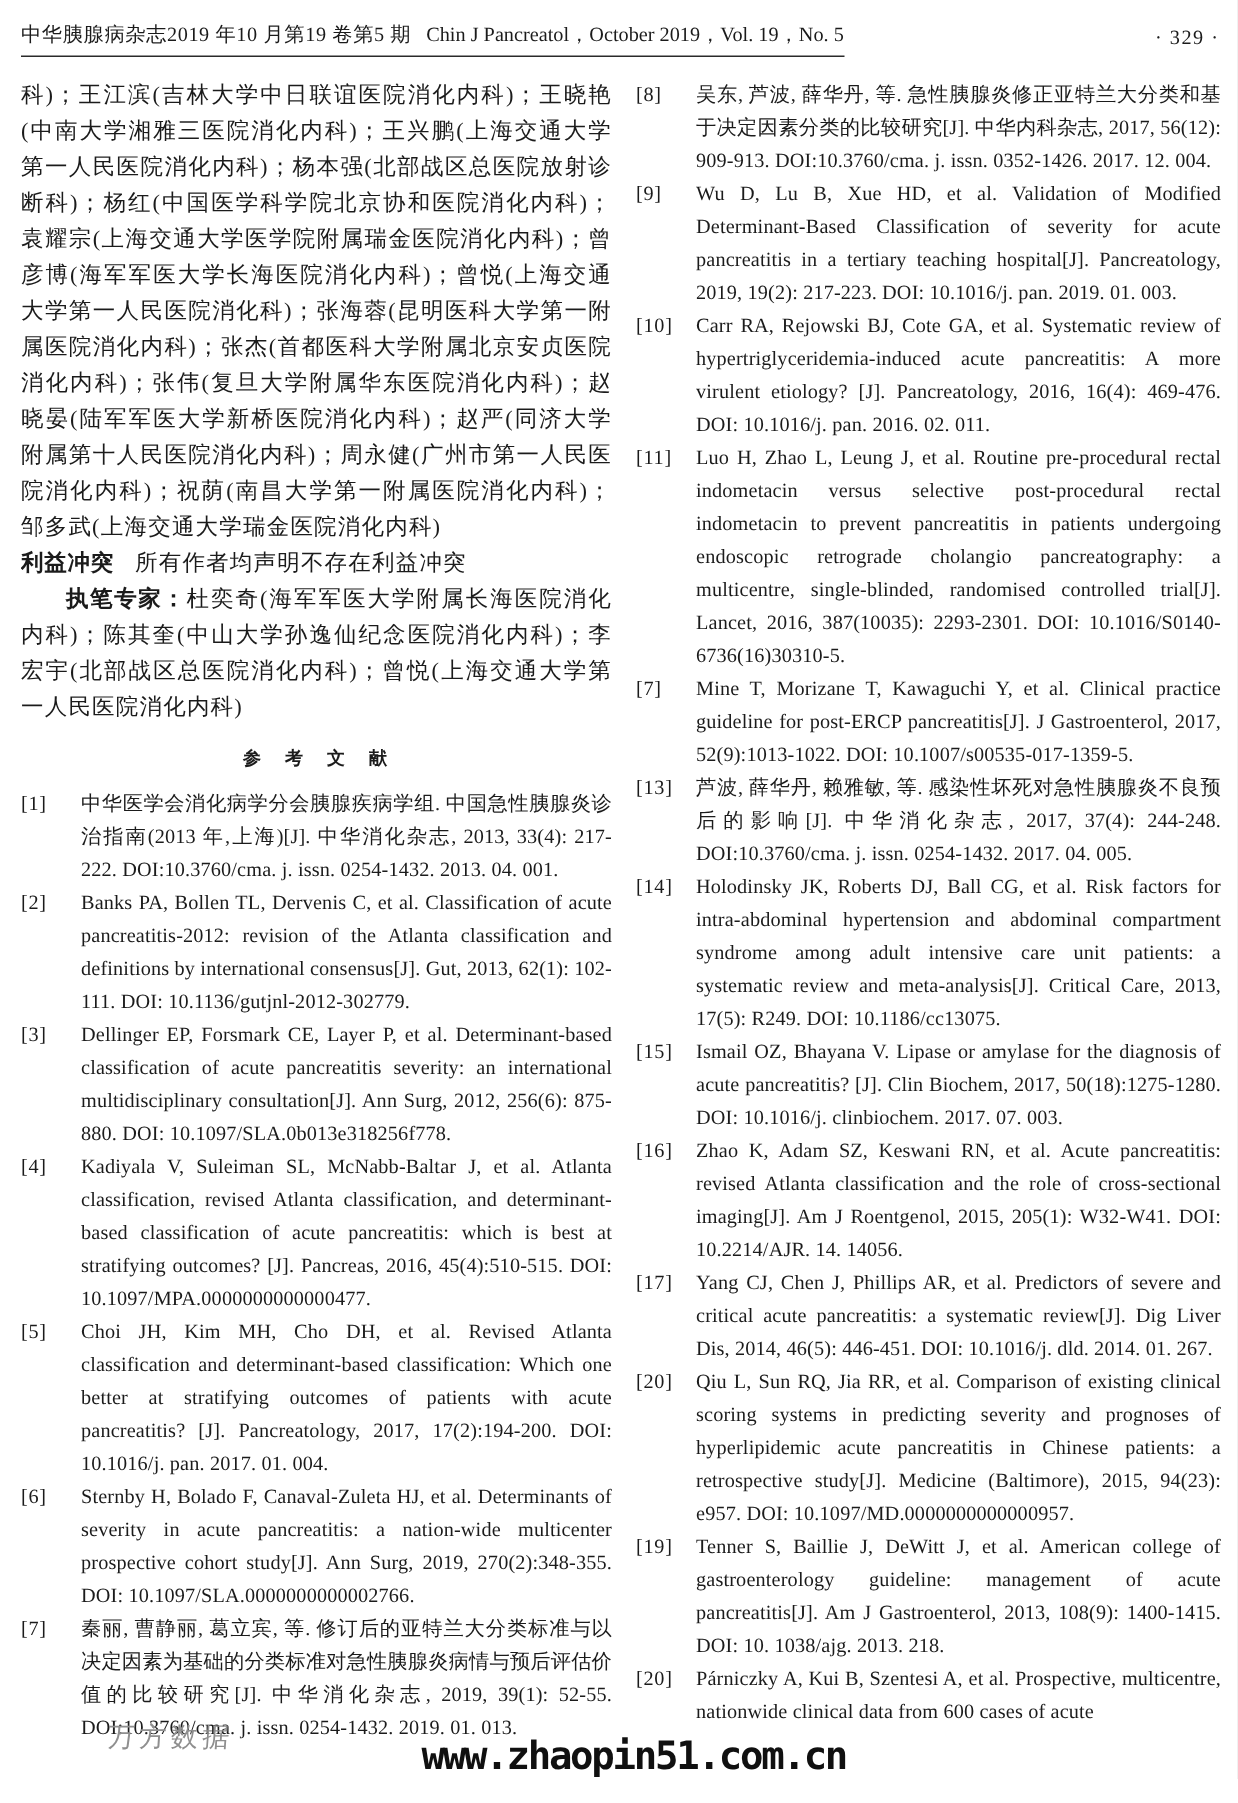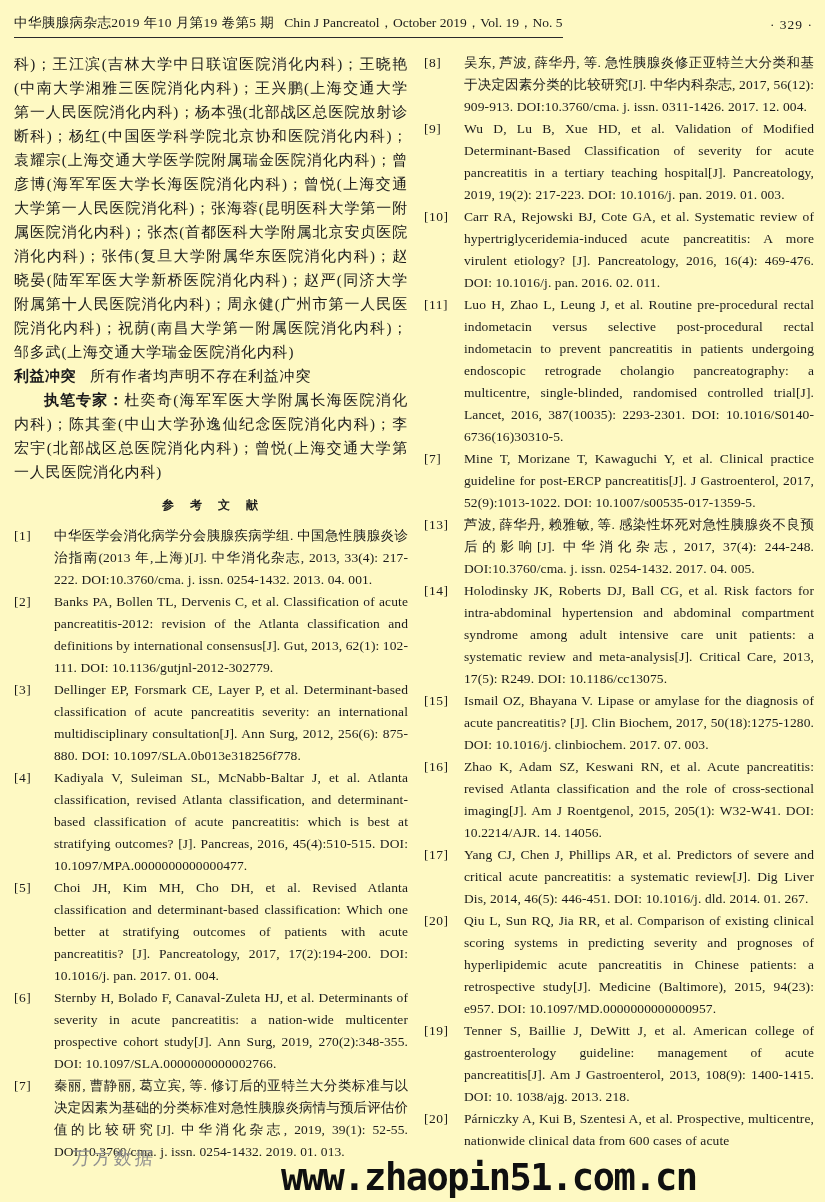--- a/index.html
+++ b/index.html
@@ -1,20 +1,20 @@
 <!DOCTYPE html>
 <html><head>
 <meta charset="utf-8">
 <style>
   html,body{margin:0;padding:0;background:#e8e8e8;}
   .page{
     position:relative;
     width:825px;height:1202px;
     margin:0 auto;
-    background:#fef9c3;
+    background:#ffffff;
     overflow:hidden;
     font-family:"Liberation Serif","DejaVu Serif",serif;
     color:#1b1b1b;
   }
   
   .header{
     position:absolute;left:14px;top:14px;right:12px;
     display:flex;justify-content:space-between;align-items:flex-end;
     font-size:13.5px;
   }
@@ -57,21 +57,21 @@
   .ref-text{flex:1;text-align:justify;letter-spacing:.1px;}
   
   .wm-wanfang{
     position:absolute;left:72px;top:1146px;
     font-size:18px;color:#8f8f8f;letter-spacing:3px;
     font-family:"Liberation Serif","DejaVu Serif",serif;
     transform:skewX(-4deg);
   }
   .wm-site{
     position:absolute;left:281px;top:1156px;
-    font-size:37px;font-weight:bold;color:#101010;
+    font-size:26px;font-weight:bold;color:#101010;
     font-family:"DejaVu Sans Mono","Liberation Mono",monospace;
     letter-spacing:-1.5px;
   }
 </style>
 </head>
 <body>
 
 <div class="page">
 
   <div class="header">
@@ -117,21 +117,21 @@
     </div>
     <div class="ref">
       <span class="ref-num">[7]</span>
       <span class="ref-text">秦丽, 曹静丽, 葛立宾, 等. 修订后的亚特兰大分类标准与以决定因素为基础的分类标准对急性胰腺炎病情与预后评估价值的比较研究[J]. 中华消化杂志, 2019, 39(1): 52-55. DOI:10.3760/cma. j. issn. 0254-1432. 2019. 01. 013.</span>
     </div>
   </div>
 
   <div class="col col-right">
     <div class="ref">
       <span class="ref-num">[8]</span>
-      <span class="ref-text">吴东, 芦波, 薛华丹, 等. 急性胰腺炎修正亚特兰大分类和基于决定因素分类的比较研究[J]. 中华内科杂志, 2017, 56(12): 909-913. DOI:10.3760/cma. j. issn. 0311-1426. 2017. 12. 004.</span>
+      <span class="ref-text">吴东, 芦波, 薛华丹, 等. 急性胰腺炎修正亚特兰大分类和基于决定因素分类的比较研究[J]. 中华内科杂志, 2017, 56(12): 909-913. DOI:10.3760/cma. j. issn. 0352-1426. 2017. 12. 004.</span>
     </div>
     <div class="ref">
       <span class="ref-num">[9]</span>
       <span class="ref-text">Wu D, Lu B, Xue HD, et al. Validation of Modified Determinant-Based Classification of severity for acute pancreatitis in a tertiary teaching hospital[J]. Pancreatology, 2019, 19(2): 217-223. DOI: 10.1016/j. pan. 2019. 01. 003.</span>
     </div>
     <div class="ref">
       <span class="ref-num">[10]</span>
       <span class="ref-text">Carr RA, Rejowski BJ, Cote GA, et al. Systematic review of hypertriglyceridemia-induced acute pancreatitis: A more virulent etiology? [J]. Pancreatology, 2016, 16(4): 469-476. DOI: 10.1016/j. pan. 2016. 02. 011.</span>
     </div>
     <div class="ref">

